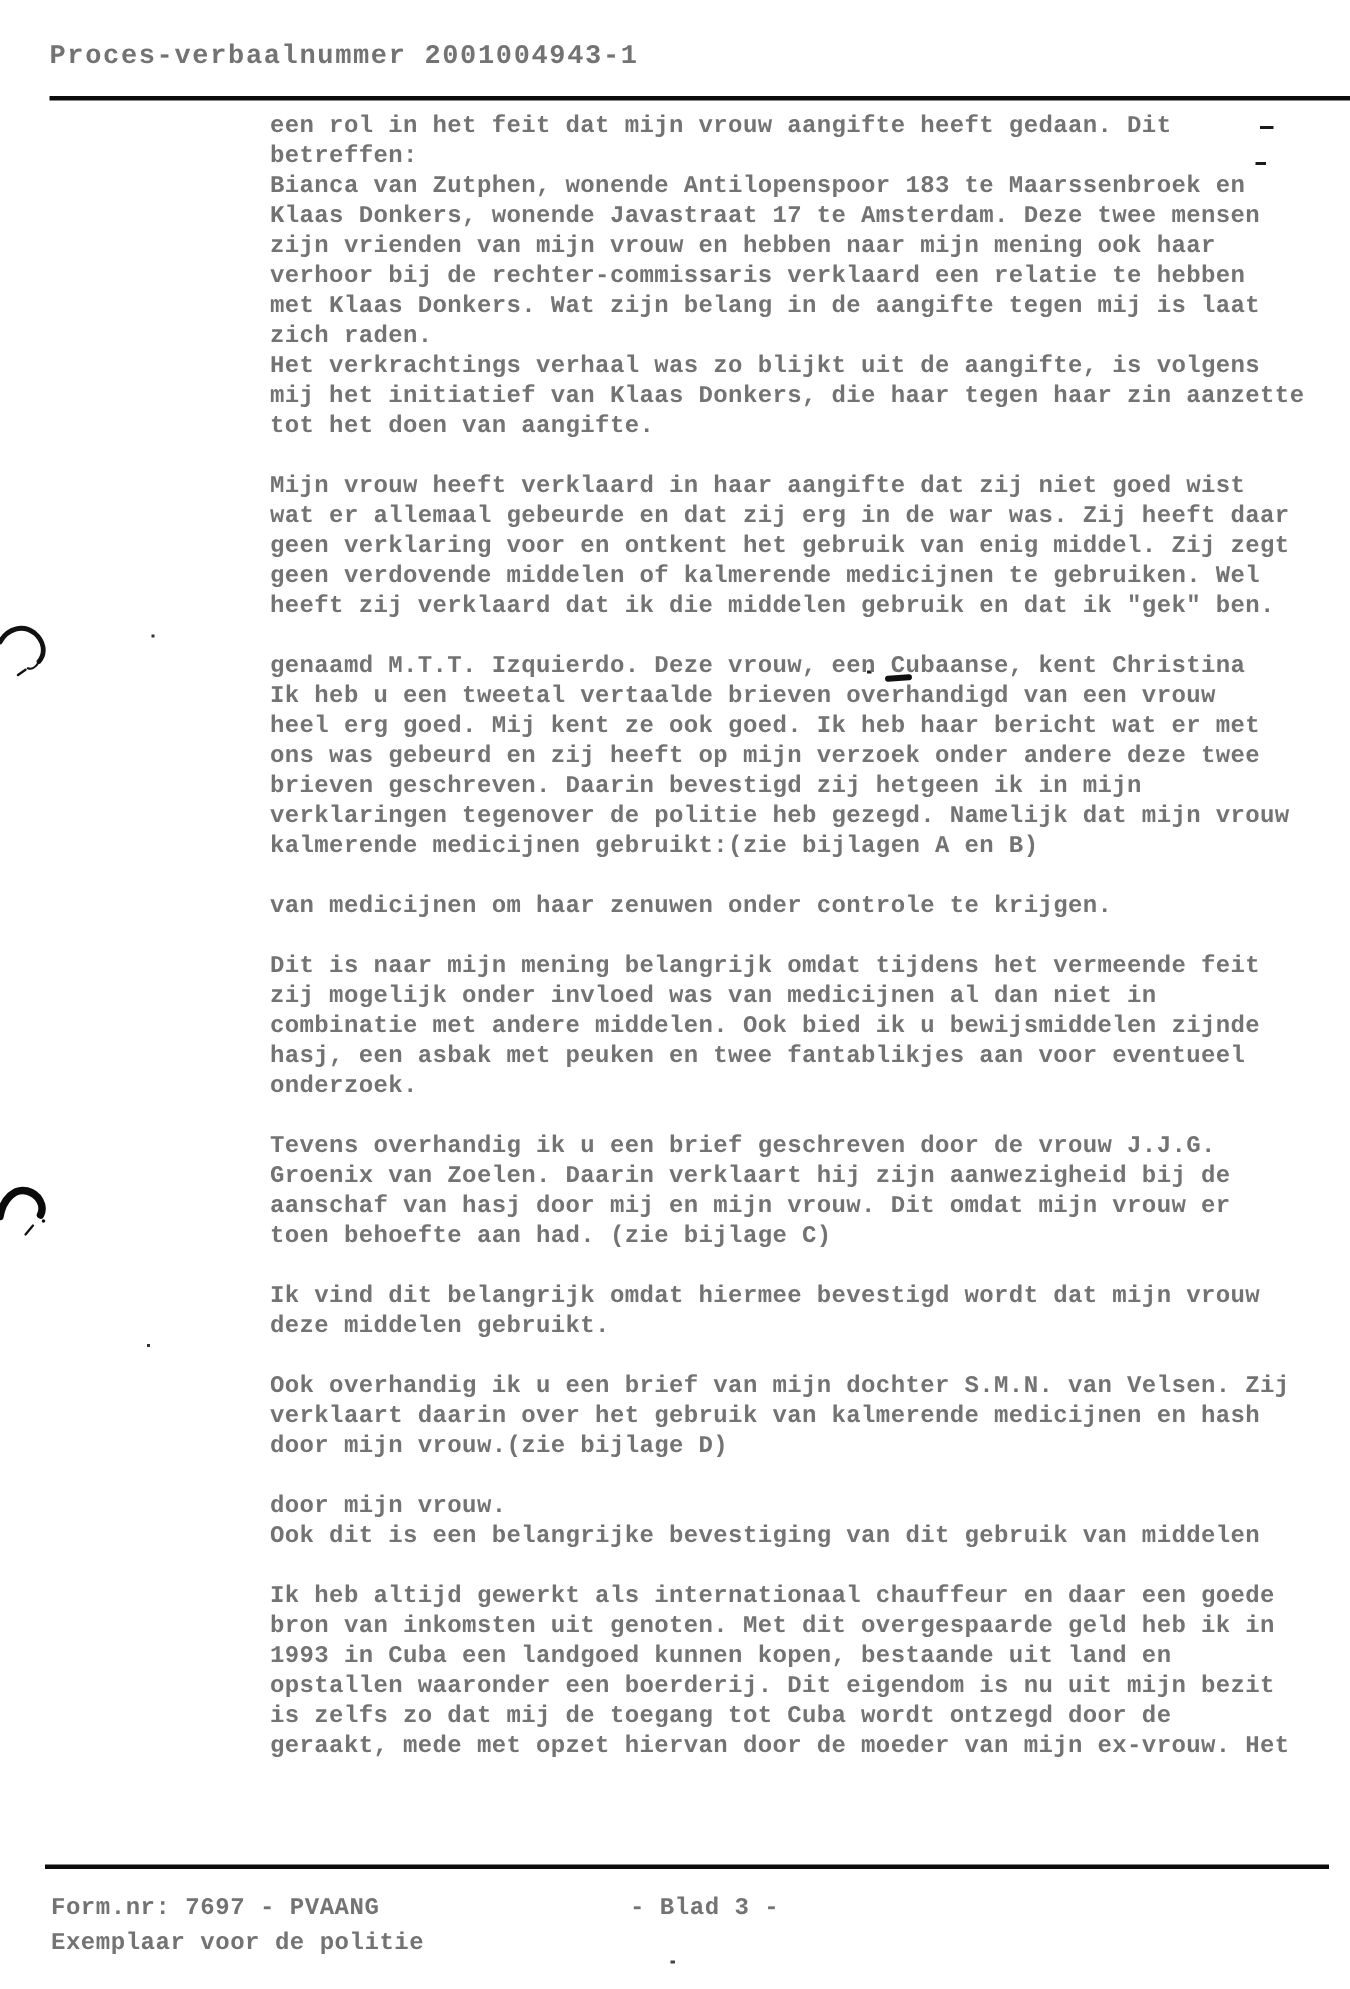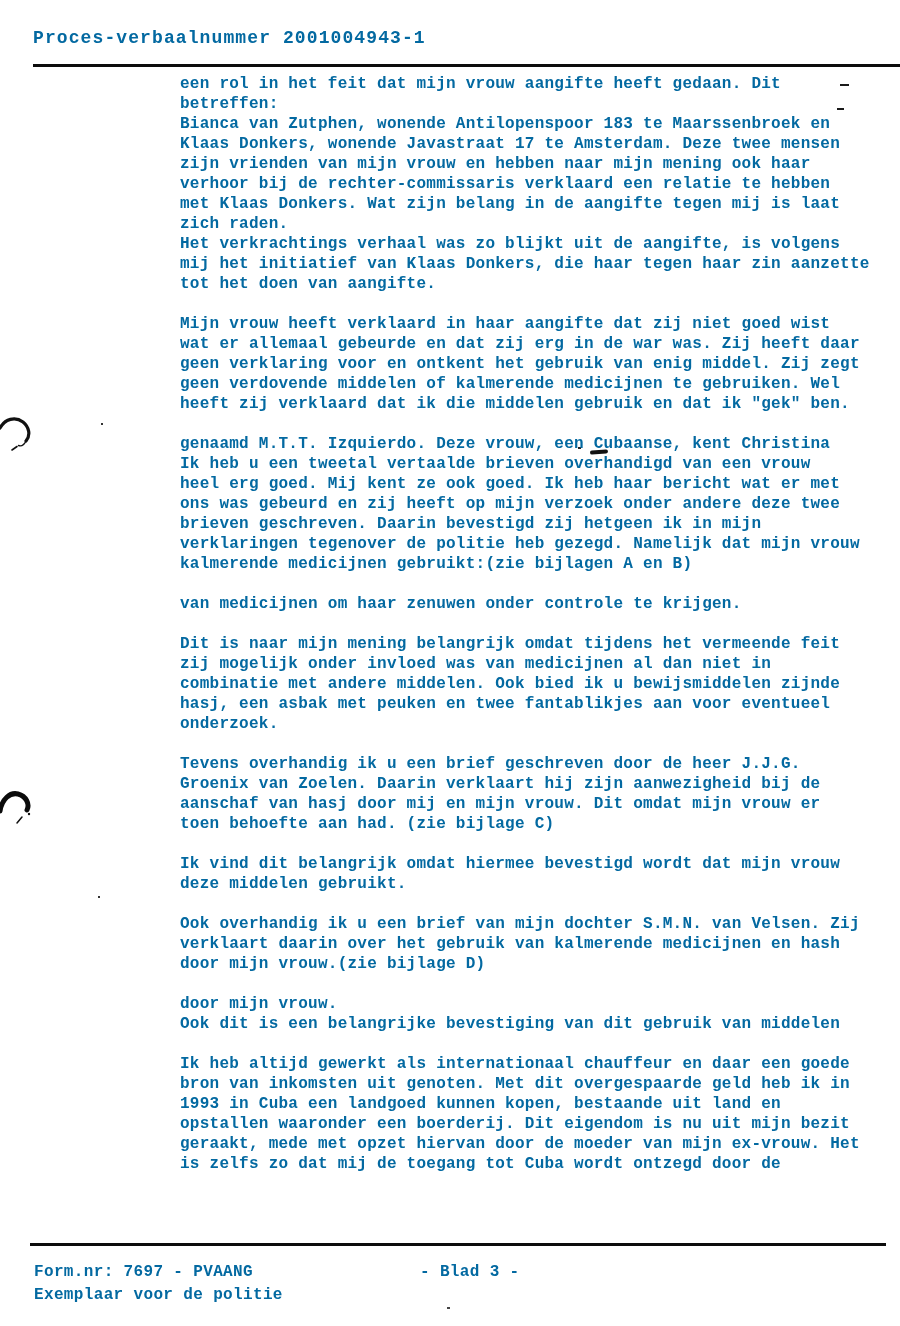--- a/index.html
+++ b/index.html
@@ -7,21 +7,21 @@
     padding: 0;
     background: #ffffff;
   }
   .page {
     position: relative;
     width: 900px;
     height: 1326px;
     background: #ffffff;
     overflow: hidden;
     font-family: "Liberation Mono", "DejaVu Sans Mono", monospace;
-    color: #0369a1;
+    color: #737373;
   }
   .header-title {
     position: absolute;
     left: 33px;
     top: 28px;
     font-size: 18px;
     font-weight: 700;
     letter-spacing: 1.1px;
     white-space: pre;
   }
@@ -137,41 +137,41 @@
       <div class="body-line">kalmerende medicijnen gebruikt:(zie bijlagen A en B)</div>
       <div class="body-line">&nbsp;</div>
       <div class="body-line">van medicijnen om haar zenuwen onder controle te krijgen.</div>
       <div class="body-line">&nbsp;</div>
       <div class="body-line">Dit is naar mijn mening belangrijk omdat tijdens het vermeende feit</div>
       <div class="body-line">zij mogelijk onder invloed was van medicijnen al dan niet in</div>
       <div class="body-line">combinatie met andere middelen. Ook bied ik u bewijsmiddelen zijnde</div>
       <div class="body-line">hasj, een asbak met peuken en twee fantablikjes aan voor eventueel</div>
       <div class="body-line">onderzoek.</div>
       <div class="body-line">&nbsp;</div>
-      <div class="body-line">Tevens overhandig ik u een brief geschreven door de heer J.J.G.</div>
+      <div class="body-line">Tevens overhandig ik u een brief geschreven door de vrouw J.J.G.</div>
       <div class="body-line">Groenix van Zoelen. Daarin verklaart hij zijn aanwezigheid bij de</div>
       <div class="body-line">aanschaf van hasj door mij en mijn vrouw. Dit omdat mijn vrouw er</div>
       <div class="body-line">toen behoefte aan had. (zie bijlage C)</div>
       <div class="body-line">&nbsp;</div>
       <div class="body-line">Ik vind dit belangrijk omdat hiermee bevestigd wordt dat mijn vrouw</div>
       <div class="body-line">deze middelen gebruikt.</div>
       <div class="body-line">&nbsp;</div>
       <div class="body-line">Ook overhandig ik u een brief van mijn dochter S.M.N. van Velsen. Zij</div>
       <div class="body-line">verklaart daarin over het gebruik van kalmerende medicijnen en hash</div>
       <div class="body-line">door mijn vrouw.(zie bijlage D)</div>
       <div class="body-line">&nbsp;</div>
       <div class="body-line">door mijn vrouw.</div>
       <div class="body-line">Ook dit is een belangrijke bevestiging van dit gebruik van middelen</div>
       <div class="body-line">&nbsp;</div>
       <div class="body-line">Ik heb altijd gewerkt als internationaal chauffeur en daar een goede</div>
       <div class="body-line">bron van inkomsten uit genoten. Met dit overgespaarde geld heb ik in</div>
       <div class="body-line">1993 in Cuba een landgoed kunnen kopen, bestaande uit land en</div>
       <div class="body-line">opstallen waaronder een boerderij. Dit eigendom is nu uit mijn bezit</div>
+      <div class="body-line">is zelfs zo dat mij de toegang tot Cuba wordt ontzegd door de</div>
       <div class="body-line">geraakt, mede met opzet hiervan door de moeder van mijn ex-vrouw. Het</div>
-      <div class="body-line">is zelfs zo dat mij de toegang tot Cuba wordt ontzegd door de</div>
     </div>
 
   <div class="rule rule-bottom"></div>
 
   <div class="footer-form">Form.nr: 7697 - PVAANG</div>
 
   <div class="footer-blad">- Blad 3 -</div>
 
   <div class="footer-copy">Exemplaar voor de politie</div>
 

